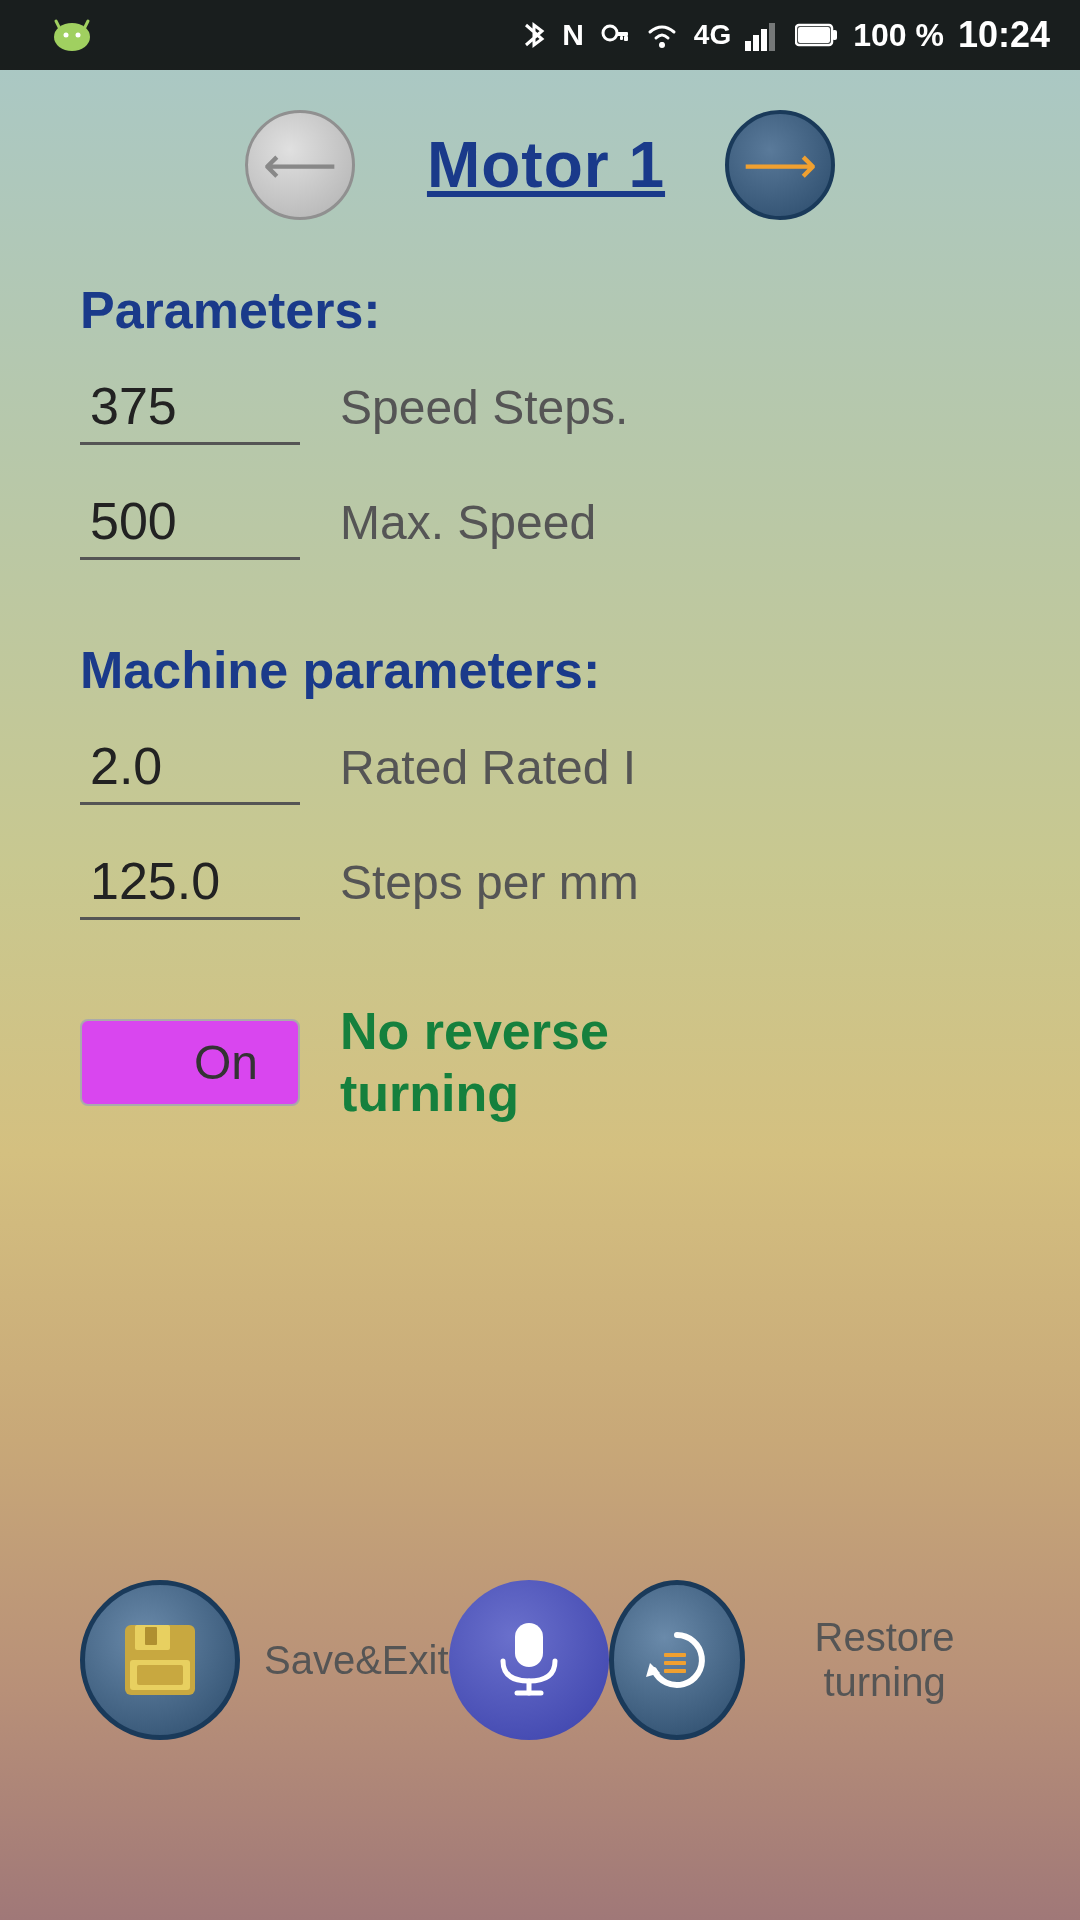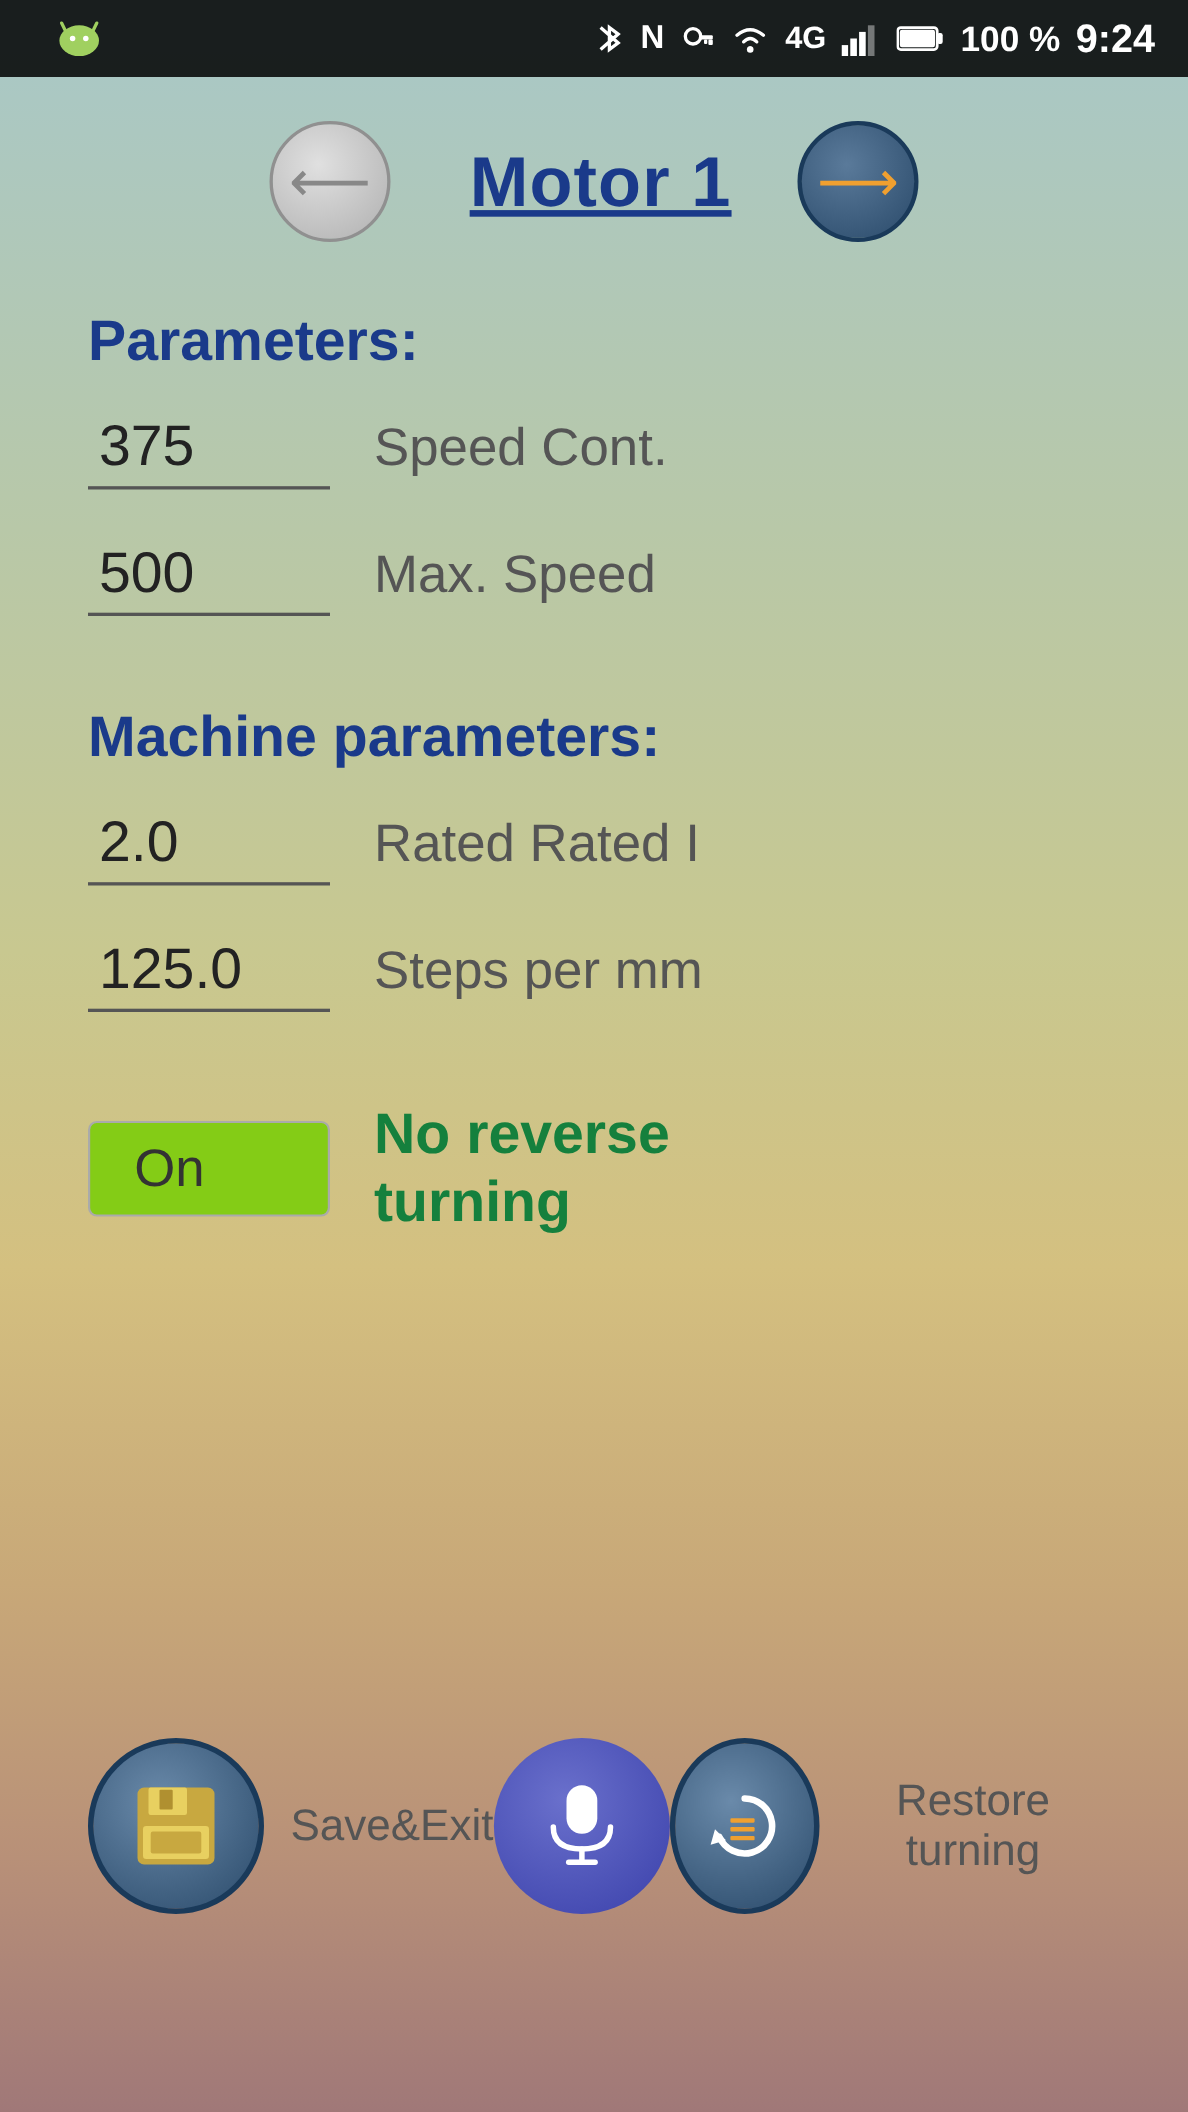--- a/index.html
+++ b/index.html
@@ -132,29 +132,29 @@
       font-size: 48px;
       color: #555;
     }
 
     .section-divider {
       height: 40px;
     }
 
     
     .toggle-btn {
-      background: #84cc16;
+      background: #d946ef;
       border: 2px solid #aaa;
       border-radius: 8px;
       padding: 14px 40px;
       font-size: 48px;
       color: #333;
       cursor: pointer;
       width: 220px;
-      text-align: left;
+      text-align: right;
     }
 
     .toggle-label {
       font-size: 52px;
       color: #15803d;
       font-weight: bold;
       line-height: 1.2;
     }
 
     
@@ -251,41 +251,41 @@
       <rect x="16" y="10" width="6" height="22" fill="white"></rect>
       <rect x="24" y="4" width="6" height="28" fill="white" opacity="0.4"></rect>
     </svg>
 
     <svg width="44" height="28" viewBox="0 0 44 28" fill="none">
       <rect x="1" y="4" width="36" height="20" rx="3" stroke="white" stroke-width="2.5"></rect>
       <rect x="37" y="9" width="5" height="10" rx="2" fill="white"></rect>
       <rect x="3" y="6" width="32" height="16" rx="2" fill="white"></rect>
     </svg>
     <span class="status-text">100 %</span>
-    <span class="status-time">9:24</span>
+    <span class="status-time">10:24</span>
   </div>
 </div>
 
 <div class="nav-header">
   <div class="nav-btn nav-btn-back">
     <span class="nav-arrow-back">⟵</span>
   </div>
   <h1 class="page-title">Motor 1</h1>
   <div class="nav-btn nav-btn-forward">
     <span class="nav-arrow-forward">⟶</span>
   </div>
 </div>
 
 <div class="content">
 
   <div class="section-title">Parameters:</div>
 
   <div class="param-row">
     <input class="param-input" type="text" value="375" style="">
-    <span class="param-label">Speed Cont.</span>
+    <span class="param-label">Speed Steps.</span>
   </div>
 
   <div class="param-row">
     <input class="param-input" type="text" value="500" style="">
     <span class="param-label">Max. Speed</span>
   </div>
 
   <div class="section-divider"></div>
 
   <div class="section-title">Machine parameters:</div>

